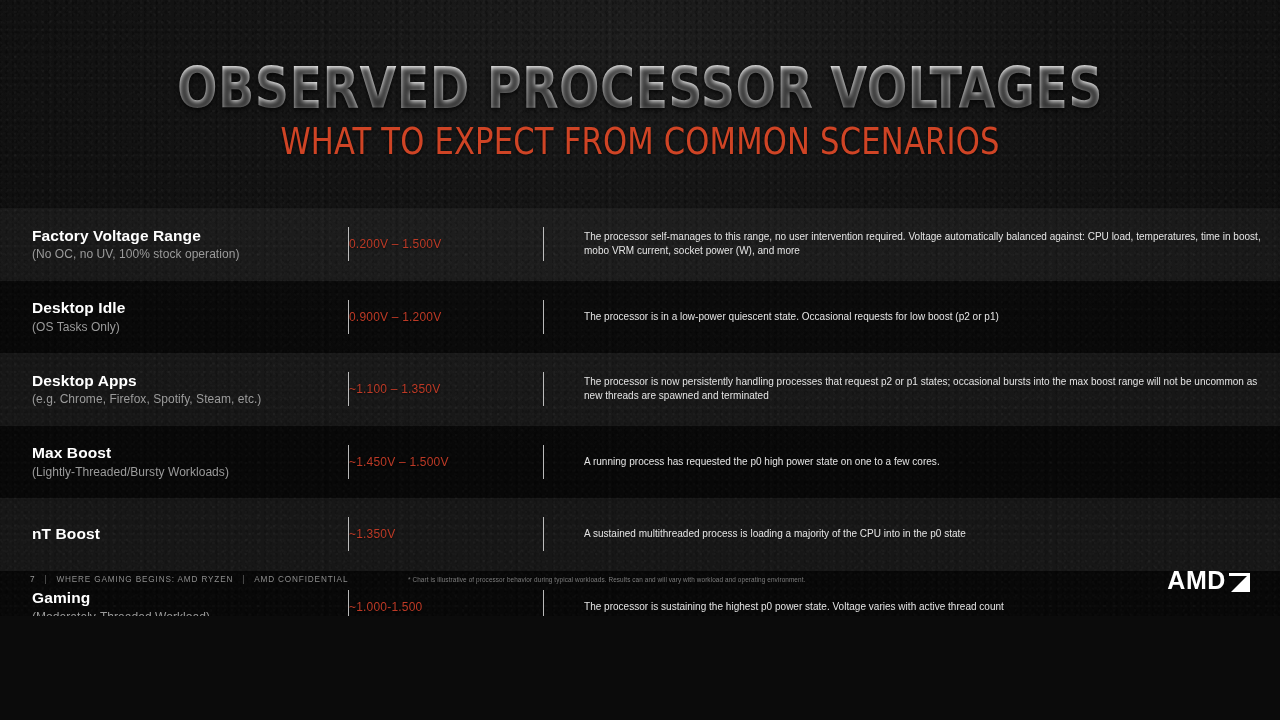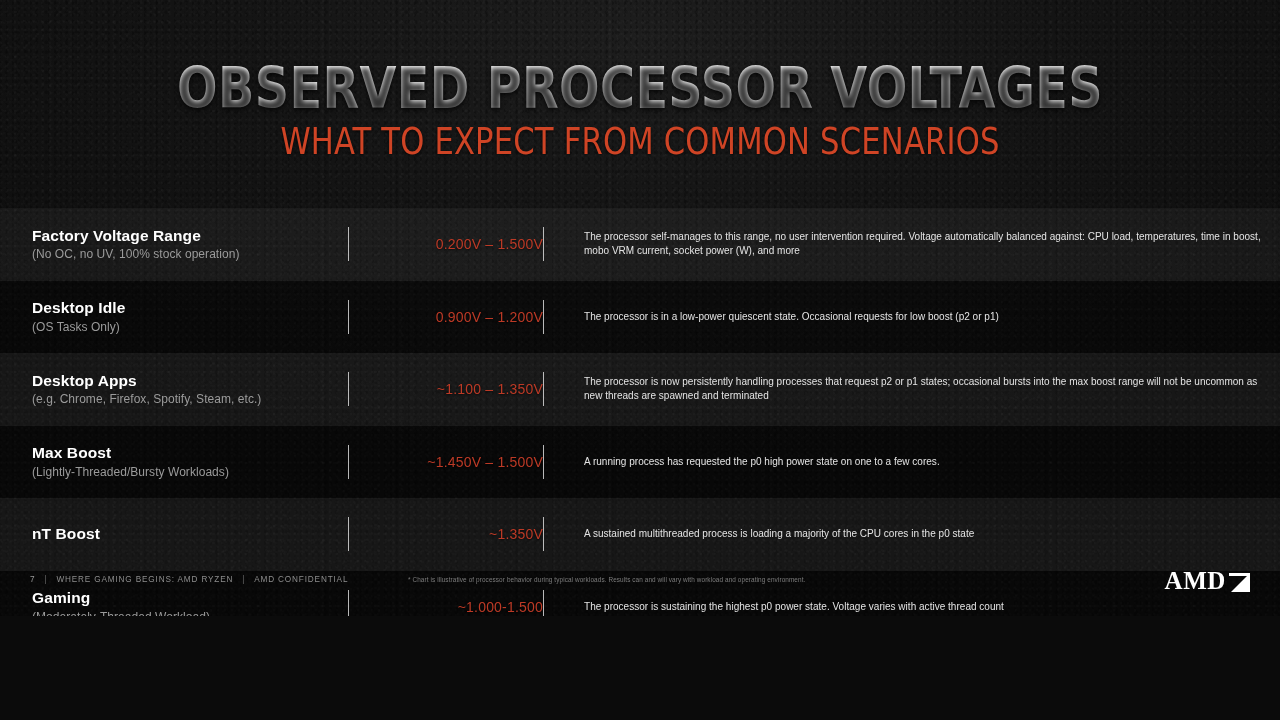--- a/index.html
+++ b/index.html
@@ -114,22 +114,22 @@
     flex:0 0 1px;
     width:1px;
     height:34px;
     background:#d8d8d8;
     opacity:.85;
   }
 
   .col-value {
     flex:0 0 194px;
     width:194px;
-    text-align:right;
-    font-size:14px;
+    text-align:left;
+    font-size:12px;
     color:#bd3a26;
     letter-spacing:.2px;
     text-shadow:0 1px 2px rgba(0,0,0,.6);
   }
 
   .col-desc {
     flex:1 1 auto;
     padding-left:40px;
     padding-right:2px;
     font-size:10px;
@@ -169,21 +169,21 @@
   }
 
   #amd-logo {
     position:absolute;
     right:30px; top:10px;
     display:flex;
     align-items:flex-end;
     gap:2px;
   }
   #amd-word {
-    font-family:Liberation Serif, serif;
+    font-family:Liberation Sans, sans-serif;
     font-weight:bold;
     font-size:25px;
     line-height:1;
     letter-spacing:.6px;
     color:#ffffff;
   }
   #amd-mark {
     width:21px; height:19px;
     position:relative;
     margin-left:1px;
@@ -259,21 +259,21 @@
       <div class="col-desc">A running process has requested the p0 high power state on one to a few cores.</div>
     </div>
 
     <div class="row alt">
       <div class="col-label">
         <div class="lbl-title">nT Boost</div>
       </div>
       <div class="divider"></div>
       <div class="col-value">~1.350V</div>
       <div class="divider"></div>
-      <div class="col-desc">A sustained multithreaded process is loading a majority of the CPU cores in the p0 state</div>
+      <div class="col-desc">A sustained multithreaded process is loading a majority of the CPU into in the p0 state</div>
     </div>
 
     <div class="row base">
       <div class="col-label">
         <div class="lbl-title">Gaming</div>
         <div class="lbl-sub">(Moderately-Threaded Workload)</div>
       </div>
       <div class="divider"></div>
       <div class="col-value">~1.000-1.500</div>
       <div class="divider"></div>

